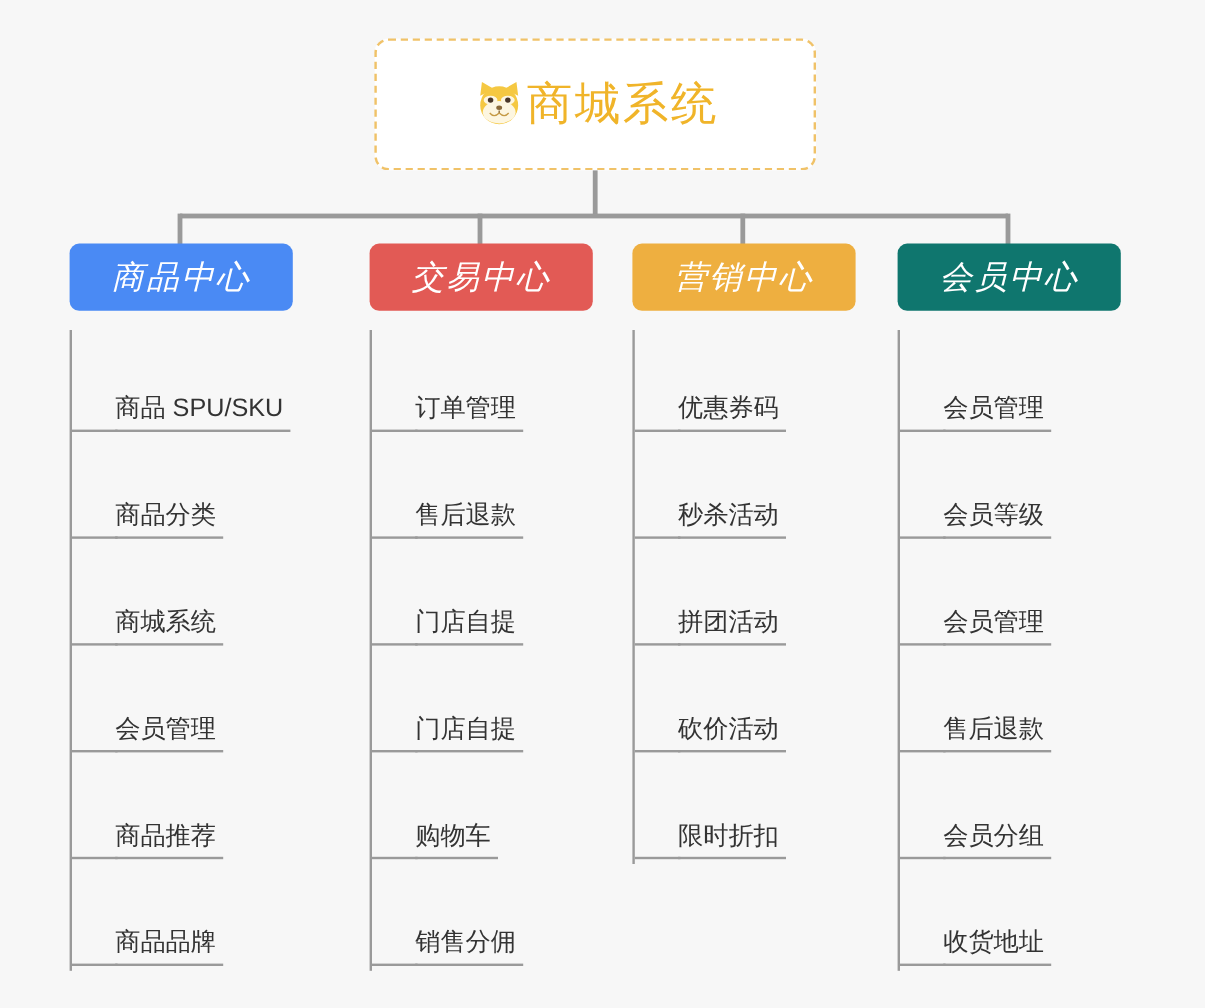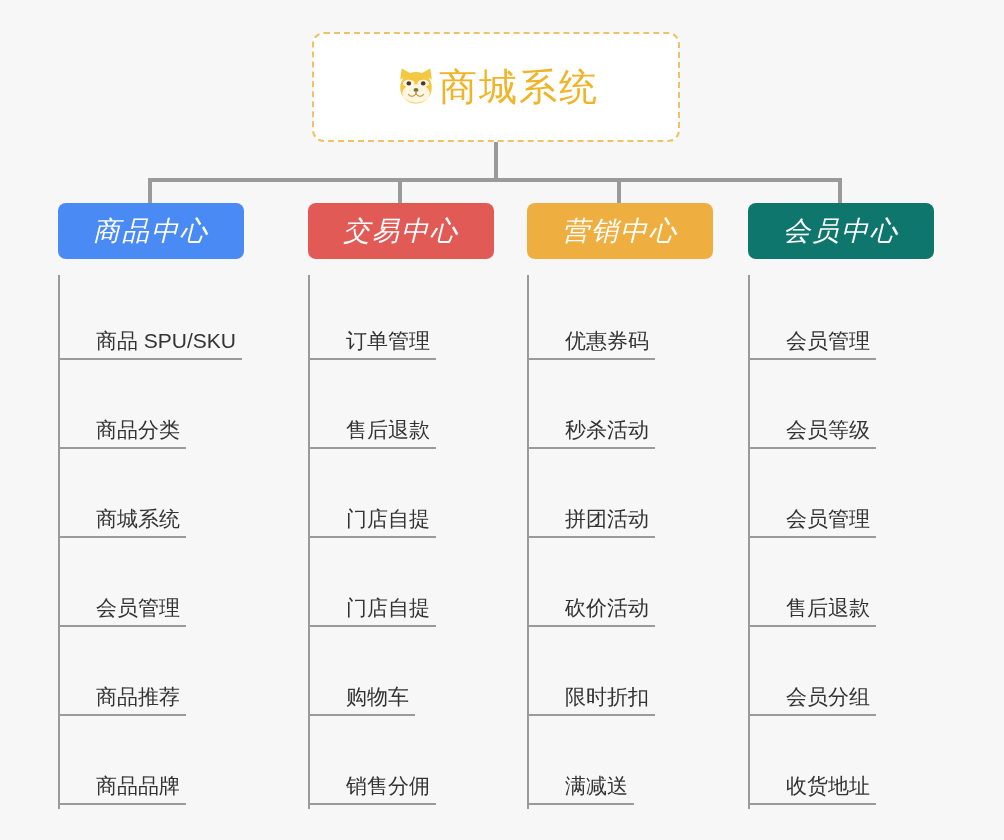--- a/index.html
+++ b/index.html
@@ -241,24 +241,20 @@
           <span class="leaf-label">拼团活动</span>
         </div>
       <div class="leaf-item">
           <div class="leaf-underline"></div>
           <span class="leaf-label">砍价活动</span>
         </div>
       <div class="leaf-item">
           <div class="leaf-underline"></div>
           <span class="leaf-label">限时折扣</span>
         </div>
-      <div class="leaf-item">
-          <div class="leaf-underline"></div>
-          <span class="leaf-label">满减送</span>
-        </div>
     </div>
   </div>
 
   <div class="column" style="left:748px; width:186px;">
     <div class="cat-header" style="background:#0f766e;">
       <span>会员中心</span>
     </div>
     <div class="leaf-list">
       <div class="leaf-item">
           <div class="leaf-underline"></div>

